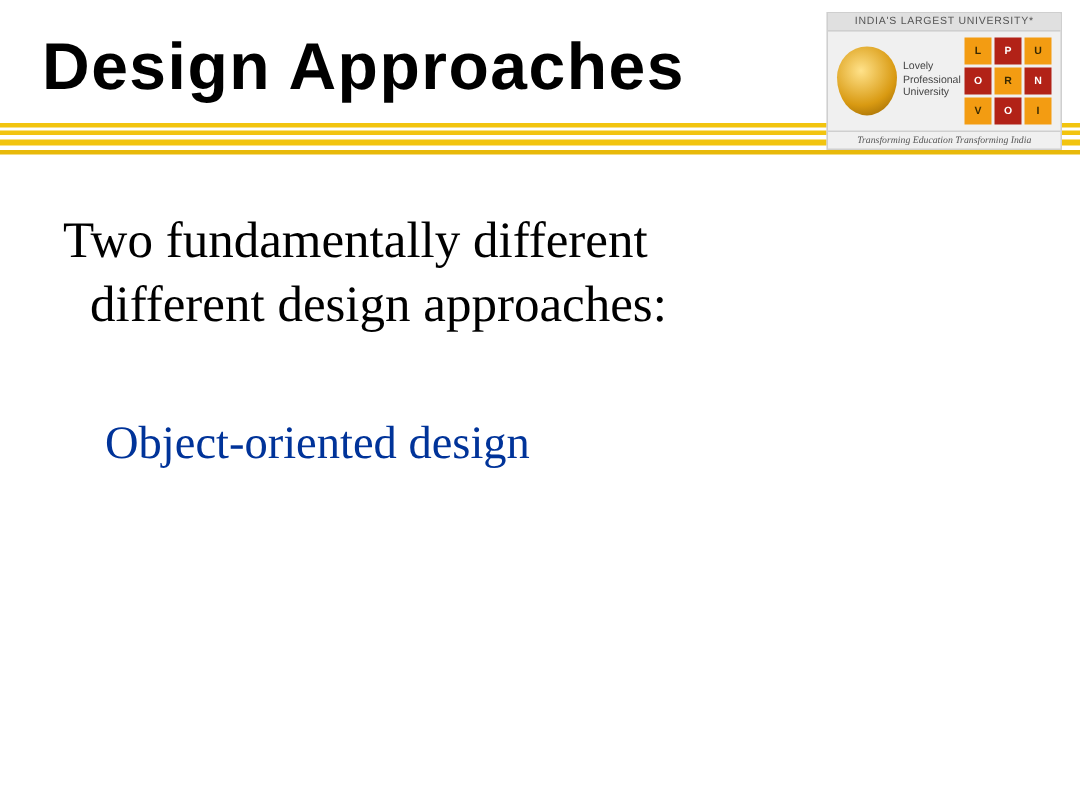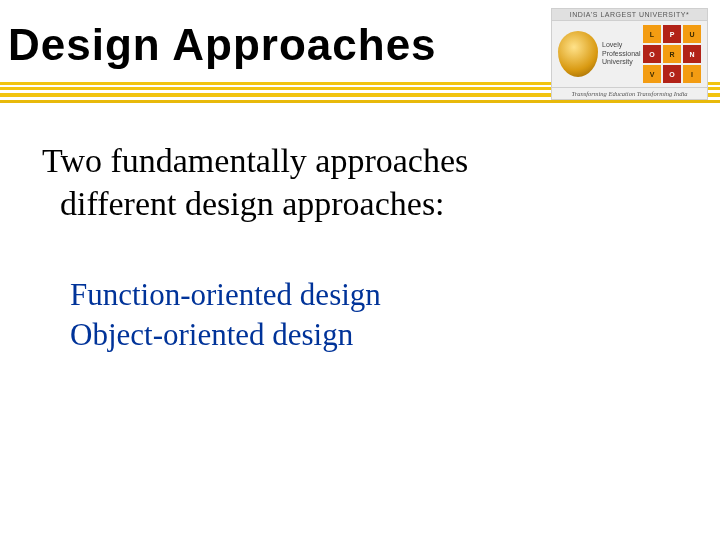--- a/index.html
+++ b/index.html
@@ -12,21 +12,21 @@
     position: relative;
     overflow: hidden;
   }
   .slide {
     width: 100%;
     height: 100%;
     position: relative;
   }
   .header-area {
     position: relative;
-    padding: 20px 0 0 8px;
+    padding: 20px 0 0 28px;
   }
   .title {
     font-family: Arial, Helvetica, sans-serif;
     font-weight: 900;
     font-size: 44px;
     color: #000000;
     letter-spacing: 1px;
     margin: 0;
     padding: 0;
   }
@@ -165,22 +165,21 @@
         <div class="lpu-cell red">N</div>
         <div class="lpu-cell orange">V</div>
         <div class="lpu-cell red">O</div>
         <div class="lpu-cell orange">I</div>
       </div>
     </div>
     <div class="logo-tagline">Transforming Education Transforming India</div>
   </div>
 
   <div class="body-text">
-    <div>Two fundamentally approaches</div>
+    <div>Two fundamentally different</div>
     <div style="padding-left:18px;">different design approaches:</div>
   </div>
 
   <div class="approach-list">
-    <div>Function-oriented design</div>
     <div>Object-oriented design</div>
   </div>
 
 </div>
 
 </body></html>

